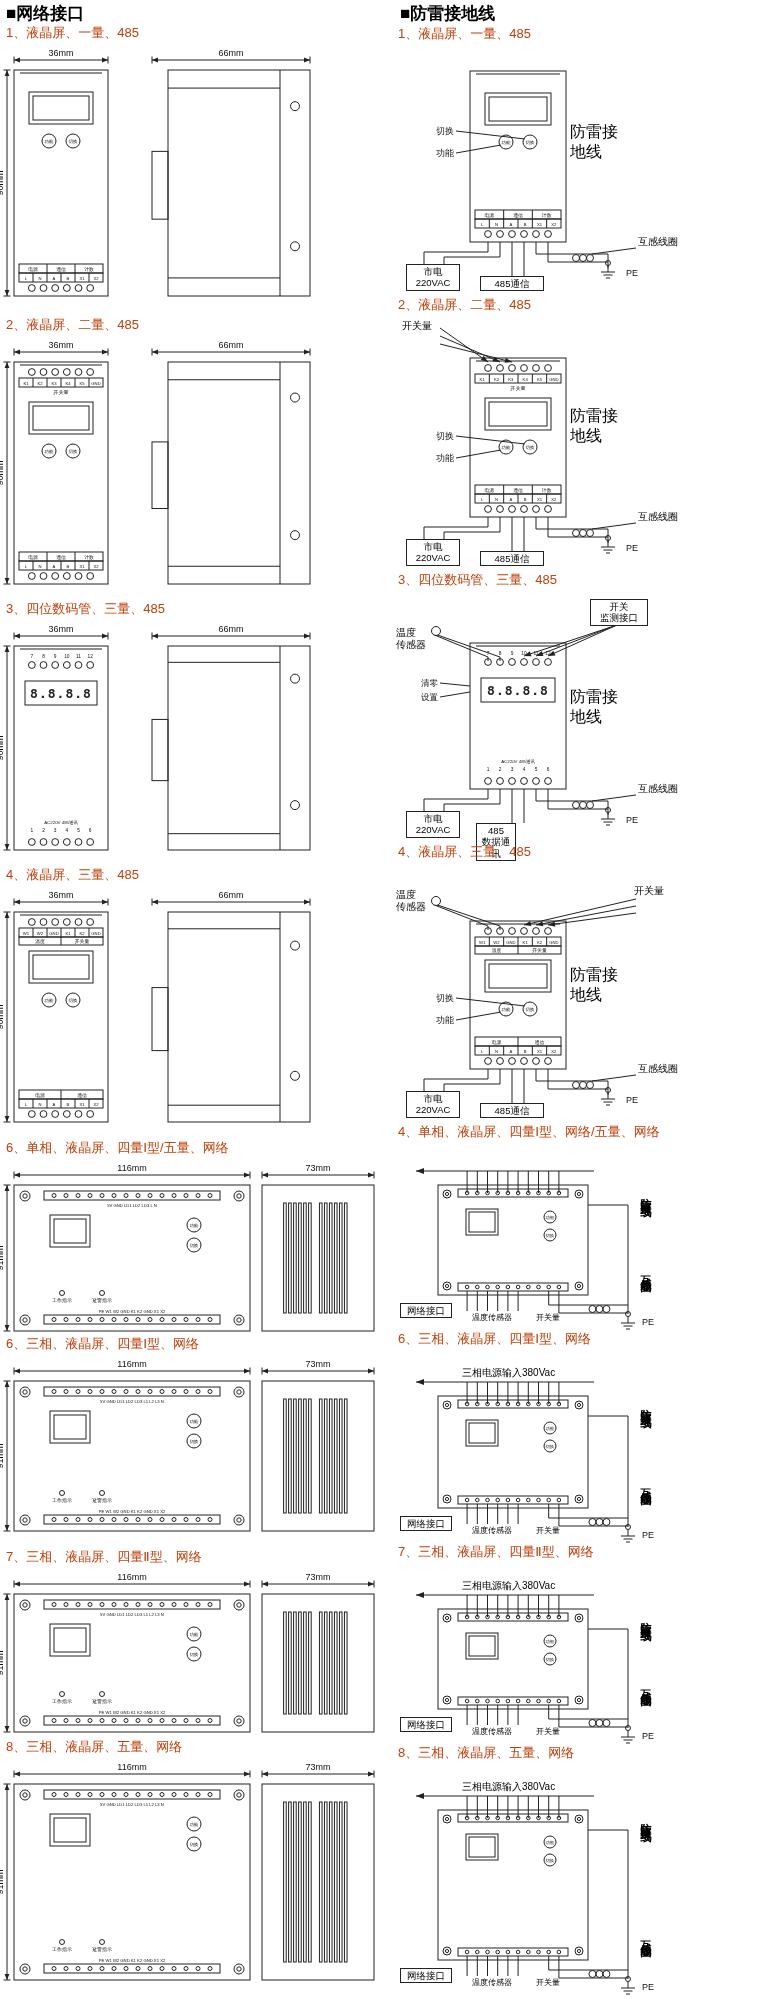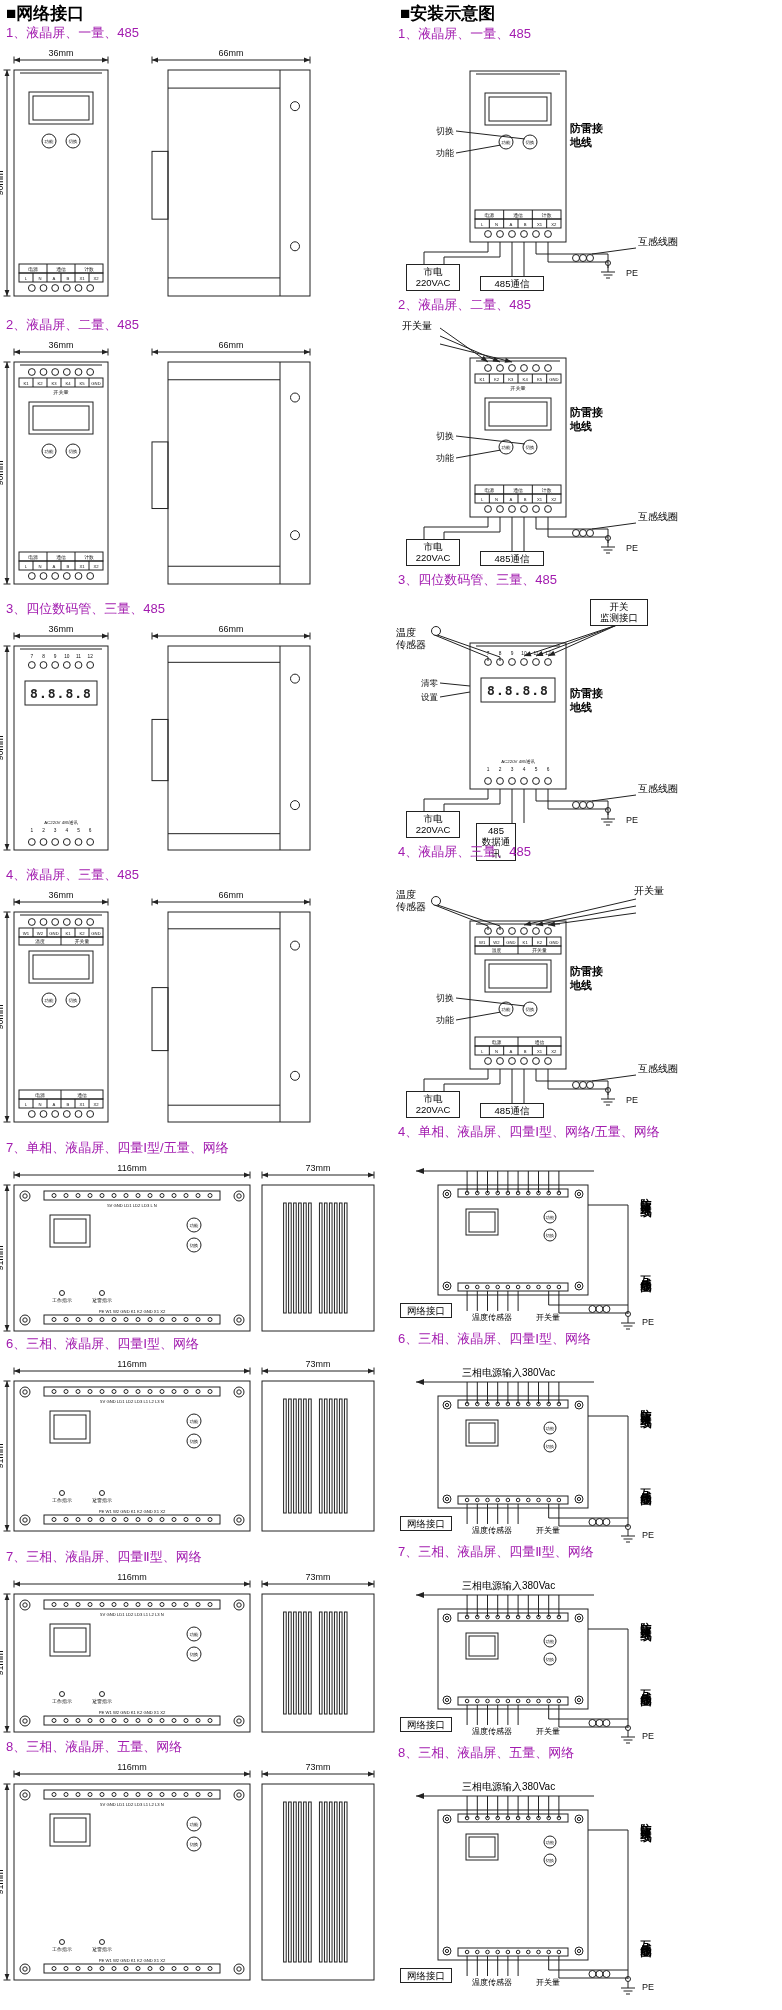--- a/index.html
+++ b/index.html
@@ -1,38 +1,38 @@
 <!DOCTYPE html>
 <html><head>
 <meta charset="utf-8">
 <style>
 *{margin:0;padding:0;box-sizing:border-box}
 html,body{background:#fff}
 body{width:782px;height:2010px;position:relative;overflow:hidden;
   font-family:"Liberation Sans","DejaVu Sans",sans-serif;color:#111}
 .col-title{position:absolute;font-size:17px;font-weight:bold;color:#000;white-space:nowrap}
 .section{position:absolute}
-.sec-head{position:absolute;left:6px;top:0;font-size:13px;color:#a21caf;white-space:nowrap}
+.sec-head{position:absolute;left:6px;top:0;font-size:13px;color:#c2410c;white-space:nowrap}
 svg.dwg{position:absolute;left:0;top:22px;overflow:visible}
 svg text{fill:#111;font-family:"Liberation Sans","DejaVu Sans",sans-serif}
 .ln{fill:none;stroke:#222;stroke-width:1}
 .fl{fill:#222;stroke:none}
 .scr{fill:#fff;stroke:#222}
 .seg{font-family:"DejaVu Sans Mono",monospace;font-weight:bold;letter-spacing:1px;fill:#222}
 .lbl{position:absolute;font-size:10px;line-height:1.2;white-space:pre-line;color:#000}
-.lbl.bold{font-weight:bold;font-size:11px;line-height:1.25}
+.lbl.bold{font-weight:normal;font-size:16px;line-height:1.25}
 .lbl.box{border:1px solid #222;background:#fff;text-align:center;font-size:9.5px;padding:1px 2px}
 .lbl.vert{writing-mode:vertical-rl;font-weight:bold;font-size:11px;letter-spacing:2px;white-space:nowrap}
 .lbl.small{font-size:8px;white-space:nowrap}
 </style>
 </head>
 <body>
 
 <div class="col-title" style="left:6px;top:2px">■网络接口</div>
-<div class="col-title" style="left:400px;top:2px">■安装示意图</div>
+<div class="col-title" style="left:400px;top:2px">■防雷接地线</div>
 
 <div id="left-col">
     <div class="section" style="left: 0px; top: 24px; width: 390px; height: 292px;">
       <div class="sec-head">1、液晶屏、一量、485</div>
       <svg class="dwg" width="390" height="270" viewBox="0 0 390 270">
         <line x1="14" y1="14" x2="108" y2="14" class="ln"></line>
         <line x1="14" y1="10.5" x2="14" y2="17.5" class="ln"></line>
         <line x1="108" y1="10.5" x2="108" y2="17.5" class="ln"></line>
         <polygon points="14,14 20,11.6 20,16.4" class="fl"></polygon>
         <polygon points="108,14 102,11.6 102,16.4" class="fl"></polygon>
@@ -306,21 +306,21 @@
         <rect x="168" y="24" width="142" height="210" class="ln"></rect>
         <rect x="152" y="99.6" width="16" height="63" class="ln"></rect>
         <line x1="280" y1="24" x2="280" y2="234" class="ln"></line>
         <circle cx="295" cy="57.6" r="4.5" class="ln"></circle>
         <circle cx="295" cy="187.8" r="4.5" class="ln"></circle>
         <line x1="168" y1="40.8" x2="280" y2="40.8" class="ln"></line>
         <line x1="168" y1="217.20000000000002" x2="280" y2="217.20000000000002" class="ln"></line>
       </svg>
     </div>
     <div class="section" style="left: 0px; top: 1139px; width: 390px; height: 196px;">
-      <div class="sec-head">7、单相、液晶屏、四量Ⅰ型/五量、网络</div>
+      <div class="sec-head">6、单相、液晶屏、四量Ⅰ型/五量、网络</div>
       <svg class="dwg" width="390" height="174" viewBox="0 0 390 174">
         <line x1="14" y1="14" x2="250" y2="14" class="ln"></line>
         <line x1="14" y1="10.5" x2="14" y2="17.5" class="ln"></line>
         <line x1="250" y1="10.5" x2="250" y2="17.5" class="ln"></line>
         <polygon points="14,14 20,11.6 20,16.4" class="fl"></polygon>
         <polygon points="250,14 244,11.6 244,16.4" class="fl"></polygon>
         <text x="132" y="10" font-size="9" text-anchor="middle">116mm</text>
         <line x1="7" y1="24" x2="7" y2="170" class="ln"></line>
         <line x1="3.5" y1="24" x2="10.5" y2="24" class="ln"></line>
         <line x1="3.5" y1="170" x2="10.5" y2="170" class="ln"></line>

